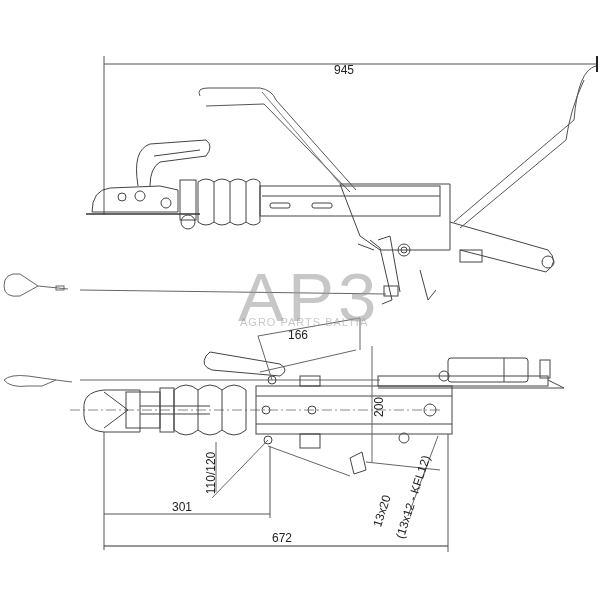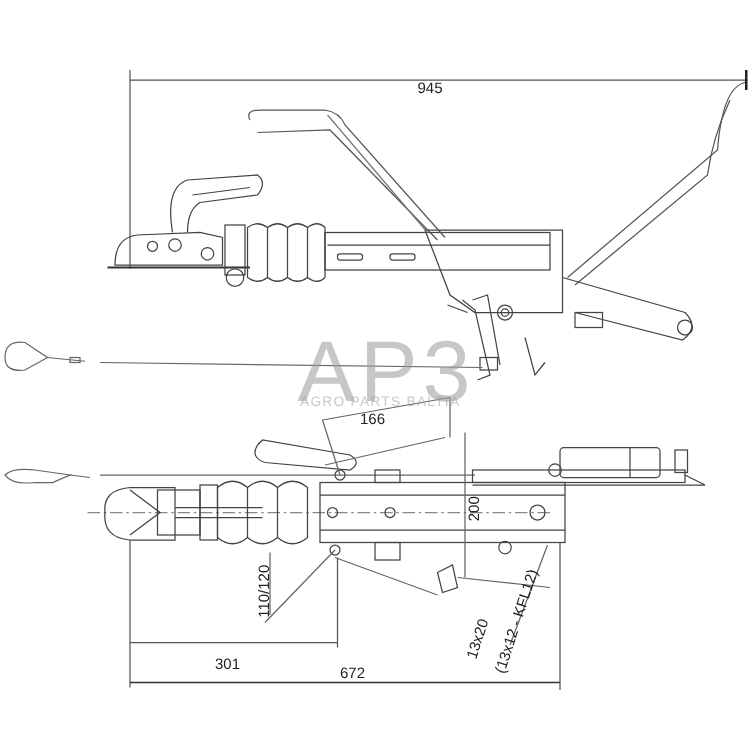--- a/index.html
+++ b/index.html
@@ -141,16 +141,16 @@
   </g>
 </svg>
 
 <div class="wm wm-big">AP3</div>
 <div class="wm wm-small">AGRO PARTS BALTIA</div>
 
 <div class="dim-label" style="left:334px;top:50px;margin-top:13px;">945</div>
 <div class="dim-label" style="left:288px;top:312px;margin-top:16px;">166</div>
 <div class="dim-label rot90" style="left:366px;top:400px;width:26px;text-align:center;">200</div>
 <div class="dim-label rot90" style="left:186px;top:466px;width:50px;text-align:center;">110/120</div>
-<div class="dim-label" style="left:172px;top:500px;margin-top:24px;">301</div>
+<div class="dim-label" style="left:172px;top:500px;">301</div>
 <div class="dim-label" style="left:272px;top:531px;text-align:center;">672</div>
 <div class="dim-label rot70" style="left:360px;top:504px;width:44px;text-align:center;">13x20</div>
 <div class="dim-label rot70" style="left:358px;top:490px;width:110px;text-align:center;">(13x12 - KFL12)</div>
 
 </body></html>

